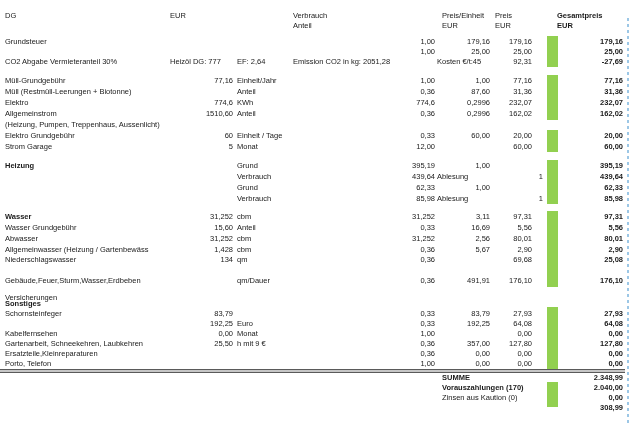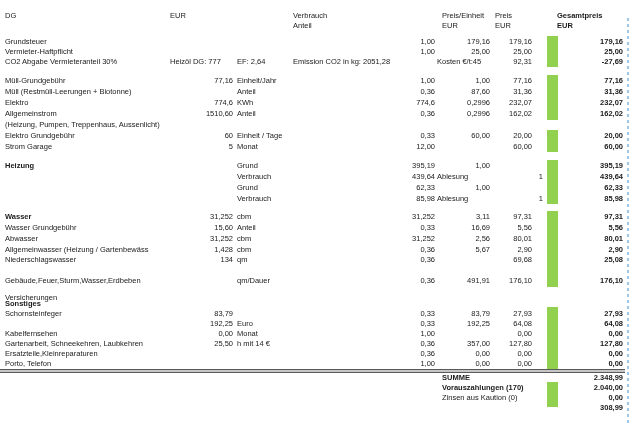--- a/index.html
+++ b/index.html
@@ -50,21 +50,20 @@
 
   <div>
       <div class="row" style="top: 37px;">
         <span class="c label">Grundsteuer</span>
         <span class="c verb">1,00</span>
         <span class="c pe">179,16</span>
         <span class="c preis">179,16</span>
         <span class="c total">179,16</span>
       </div>
       <div class="row" style="top: 47px;">
-        <span class="c label">Vermieter-Haftpflicht</span>
         <span class="c verb">1,00</span>
         <span class="c pe">25,00</span>
         <span class="c preis">25,00</span>
         <span class="c total">25,00</span>
       </div>
       <div class="row" style="top: 57px;">
         <span class="c label">CO2 Abgabe Vermieteranteil 30%</span>
         <span class="c amtl">Heizöl DG: 777</span>
         <span class="c unit">EF: 2,64</span>
         <span class="c verbl">Emission CO2 in kg: 2051,28</span>
@@ -232,21 +231,21 @@
         <span class="c label">Kabelfernsehen</span>
         <span class="c amt">0,00</span>
         <span class="c unit">Monat</span>
         <span class="c verb">1,00</span>
         <span class="c preis">0,00</span>
         <span class="c total">0,00</span>
       </div>
       <div class="row" style="top: 339px;">
         <span class="c label">Gartenarbeit, Schneekehren, Laubkehren</span>
         <span class="c amt">25,50</span>
-        <span class="c unit">h mit 14 €</span>
+        <span class="c unit">h mit 9 €</span>
         <span class="c verb">0,36</span>
         <span class="c pe">357,00</span>
         <span class="c preis">127,80</span>
         <span class="c total">127,80</span>
       </div>
       <div class="row" style="top: 349px;">
         <span class="c label">Ersatzteile,Kleinreparaturen</span>
         <span class="c verb">0,36</span>
         <span class="c pe">0,00</span>
         <span class="c preis">0,00</span>

